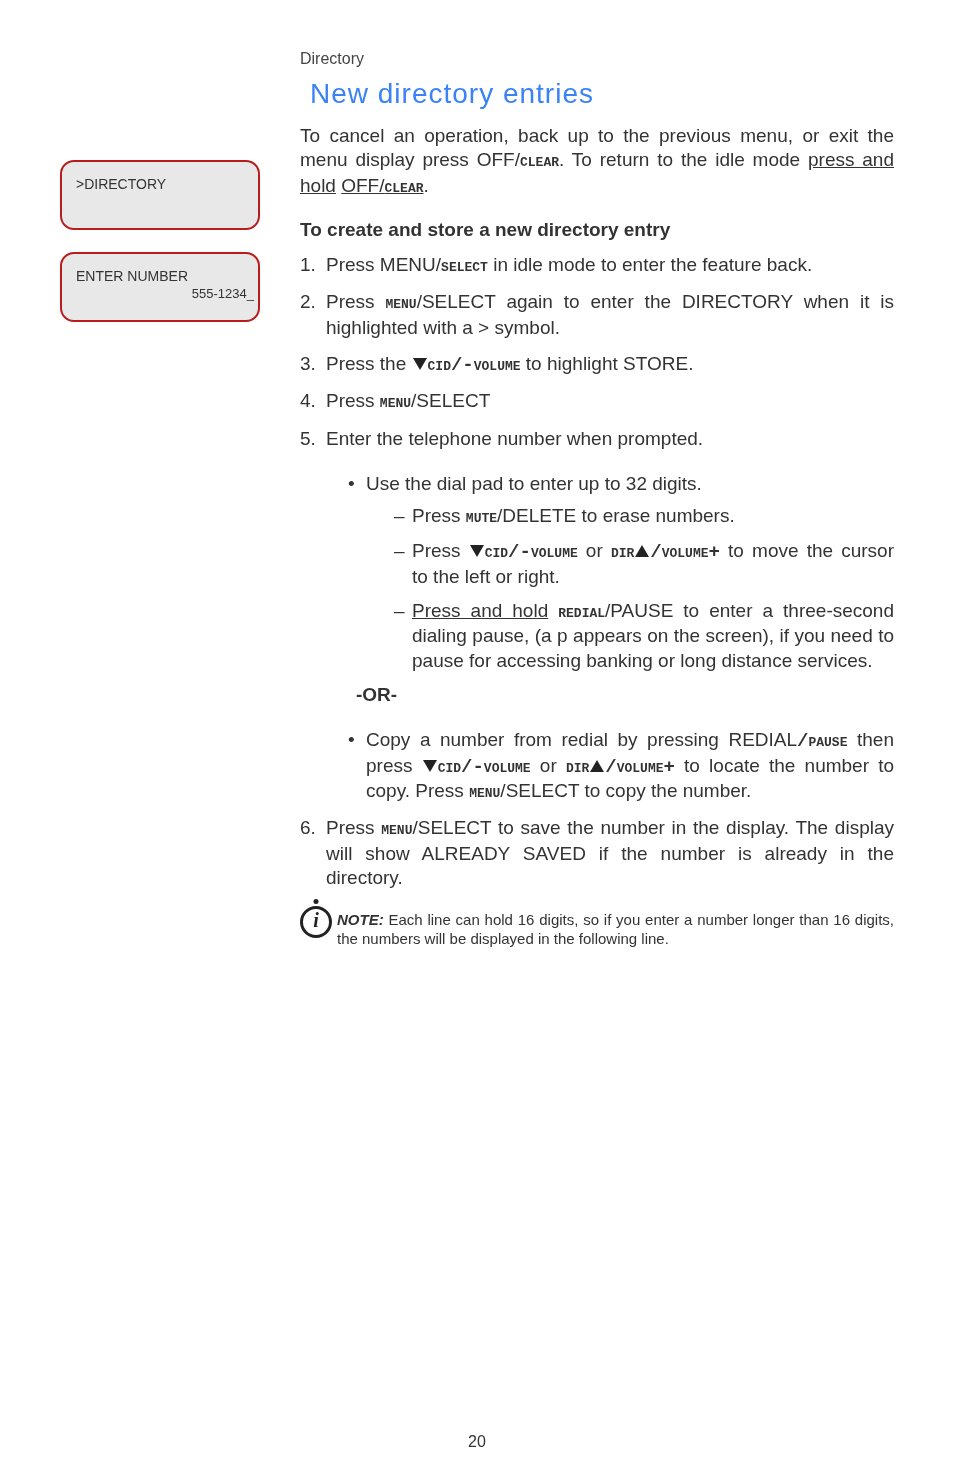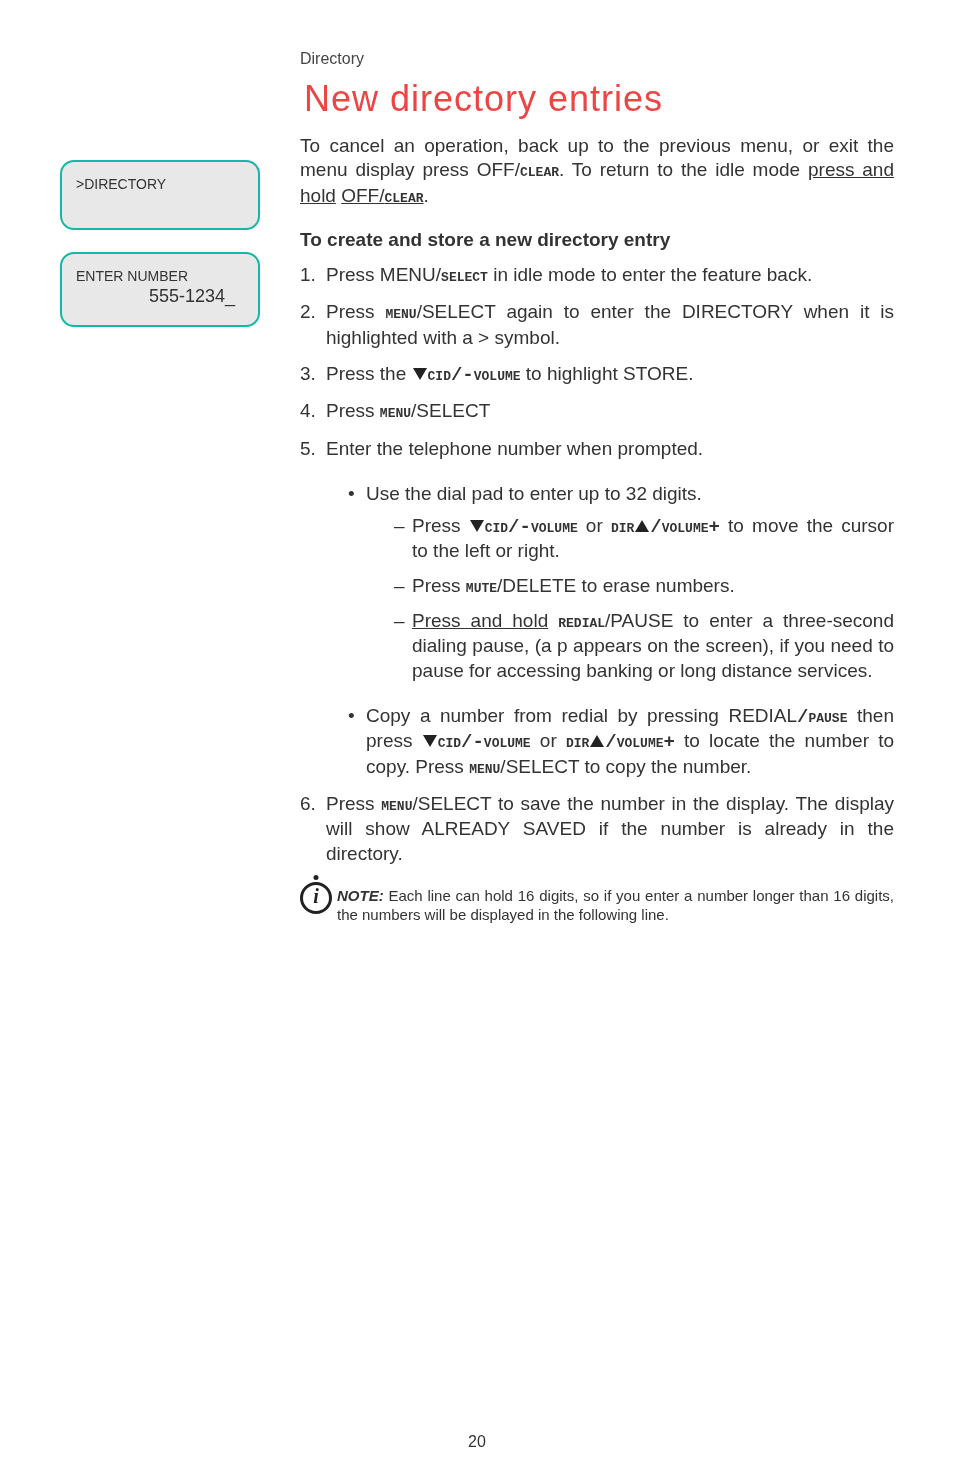--- a/index.html
+++ b/index.html
@@ -20,49 +20,49 @@
   }
   .sidebar {
     width: 200px;
     flex-shrink: 0;
     padding-top: 110px;
   }
   .main {
     flex: 1;
   }
   .screen-box {
-    border: 2px solid #14b8a6;
+    border: 2px solid #b91c1c;
     background: #e8e8e8;
     border-radius: 14px;
-    padding: 14px 23px 18px 14px;
+    padding: 14px 4px 18px 14px;
     margin-bottom: 22px;
     min-height: 70px;
     font-size: 14px;
     color: #333;
     box-sizing: border-box;
   }
   .screen-line1 {
     font-size: 14px;
     font-weight: normal;
   }
   .screen-line2 {
     text-align: right;
-    font-size: 18px;
+    font-size: 13px;
     margin-top: 2px;
   }
   .section-label {
     font-size: 16px;
     color: #444;
     margin-bottom: 8px;
   }
   h1 {
-    font-size: 36px;
+    font-size: 28px;
     font-weight: normal;
-    margin: 10px 0 14px 4px;
-    color: #ef4444;
+    margin: 10px 0 14px 10px;
+    color: #3b82f6;
     letter-spacing: 1px;
   }
   .intro, .step, .note-text {
     font-size: 19px;
     text-align: justify;
     line-height: 1.28;
     color: #333;
   }
   .intro { margin-bottom: 20px; }
   .subhead {
@@ -242,31 +242,32 @@
       <li>
         <span>Press </span><span class="sc">menu</span><span class="bold">/SELECT</span>
       </li>
       <li>
         <span>Enter the telephone number when prompted.</span>
         <ul class="bullet-list">
           <li>
             <span>Use the dial pad to enter up to 32 digits.</span>
             <ul class="dash-list">
               <li>
-                <span>Press </span><span class="tri-down"></span><span class="sc">cid/-volume</span><span> or </span><span class="sc">dir</span><span class="tri-up"></span><span class="sc">/volume+</span><span> to move the cursor to the left or right.</span>
+                <span>Press </span><span class="sc">mute</span><span class="bold">/DELETE</span><span> to erase numbers.</span>
               </li>
               <li>
-                <span>Press </span><span class="sc">mute</span><span class="bold">/DELETE</span><span> to erase numbers.</span>
+                <span>Press </span><span class="tri-down"></span><span class="sc">cid/-volume</span><span> or </span><span class="sc">dir</span><span class="tri-up"></span><span class="sc">/volume+</span><span> to move the cursor to the left or right.</span>
               </li>
               <li>
                 <span class="under">Press and hold</span><span> </span><span class="sc">redial</span><span class="bold">/PAUSE</span><span> to enter a three-second dialing pause, (a </span><span class="bold">p</span><span> appears on the screen), if you need to pause for accessing banking or long distance services.</span>
               </li>
             </ul>
           </li>
         </ul>
+        <div class="or-label">-OR-</div>
         <ul class="bullet-list">
           <li>
             <span>Copy a number from redial by pressing </span><span class="bold">REDIAL</span><span class="sc">/pause</span><span> then press </span><span class="tri-down"></span><span class="sc">cid/-volume</span><span> or </span><span class="sc">dir</span><span class="tri-up"></span><span class="sc">/volume+</span><span> to locate the number to copy. Press </span><span class="sc">menu</span><span class="bold">/SELECT</span><span> to copy the number.</span>
           </li>
         </ul>
       </li>
       <li>
         <span>Press </span><span class="sc">menu</span><span class="bold">/SELECT</span><span> to save the number in the display. The display will show </span><span class="bold">ALREADY SAVED</span><span> if the number is already in the directory.</span>
       </li>
     </ol>

